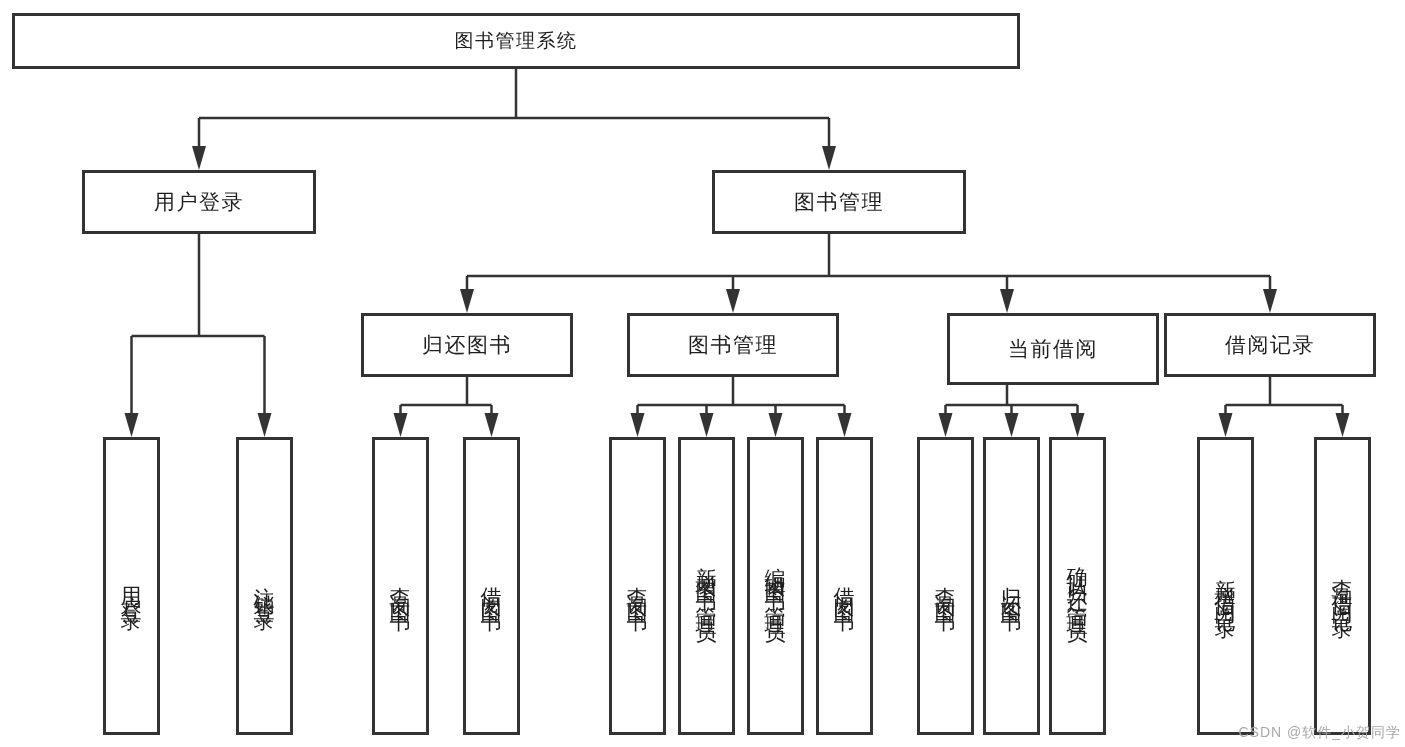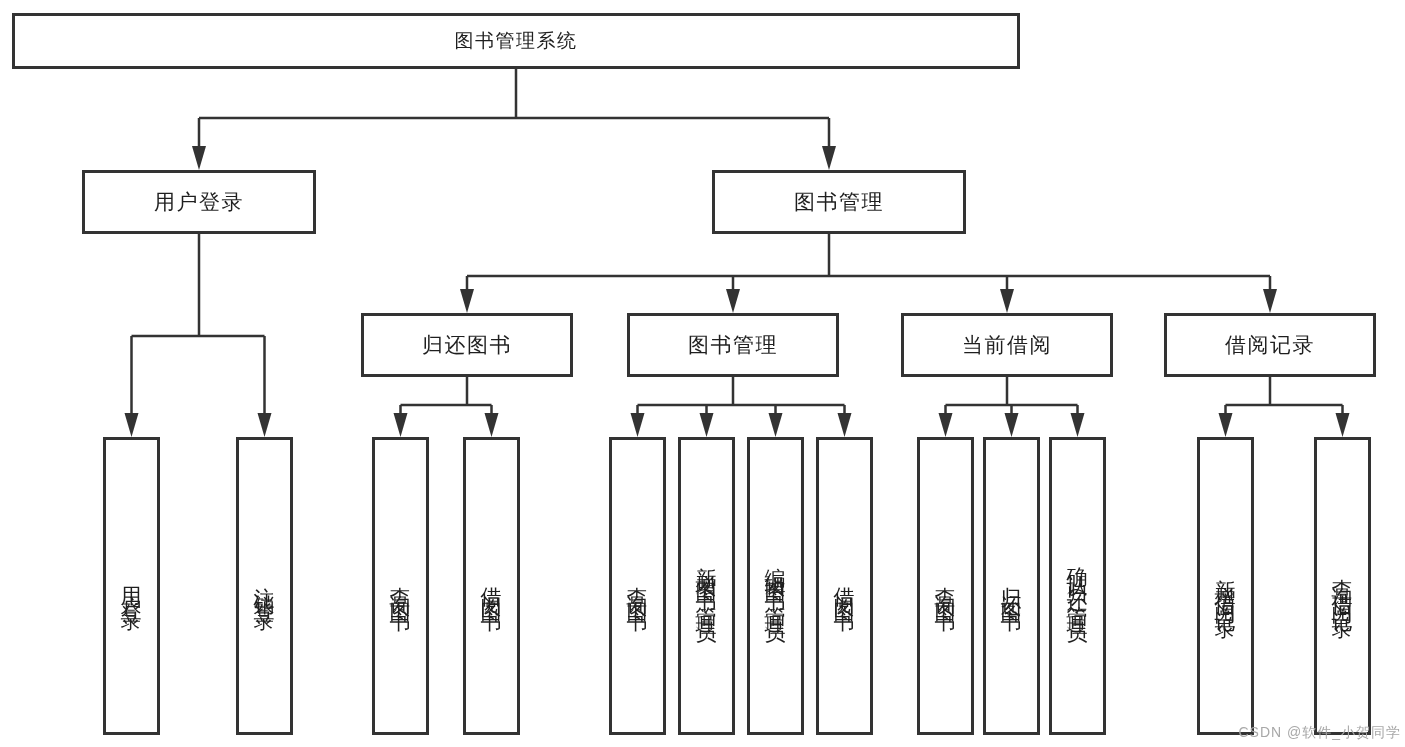--- a/index.html
+++ b/index.html
@@ -133,21 +133,21 @@
   <div class="node hnode" style="left:712px; top:170px; width:254px; height:64px;">
     <span>图书管理</span>
   </div>
 
   <div class="node hnode" style="left:361px; top:313px; width:212px; height:64px;">
     <span>归还图书</span>
   </div>
   <div class="node hnode" style="left:627px; top:313px; width:212px; height:64px;">
     <span>图书管理</span>
   </div>
-  <div class="node hnode" style="left:901px; top:313px; width:212px; height:64px;">
+  <div class="node hnode" style="left:947px; top:313px; width:212px; height:72px;">
     <span>当前借阅</span>
   </div>
   <div class="node hnode" style="left:1164px; top:313px; width:212px; height:64px;">
     <span>借阅记录</span>
   </div>
 
   <div class="node vnode" style="left:103px; top:437px; width:57px; height:298px;">
     <span>用户登录</span>
   </div>
   <div class="node vnode" style="left:236px; top:437px; width:57px; height:298px;">

